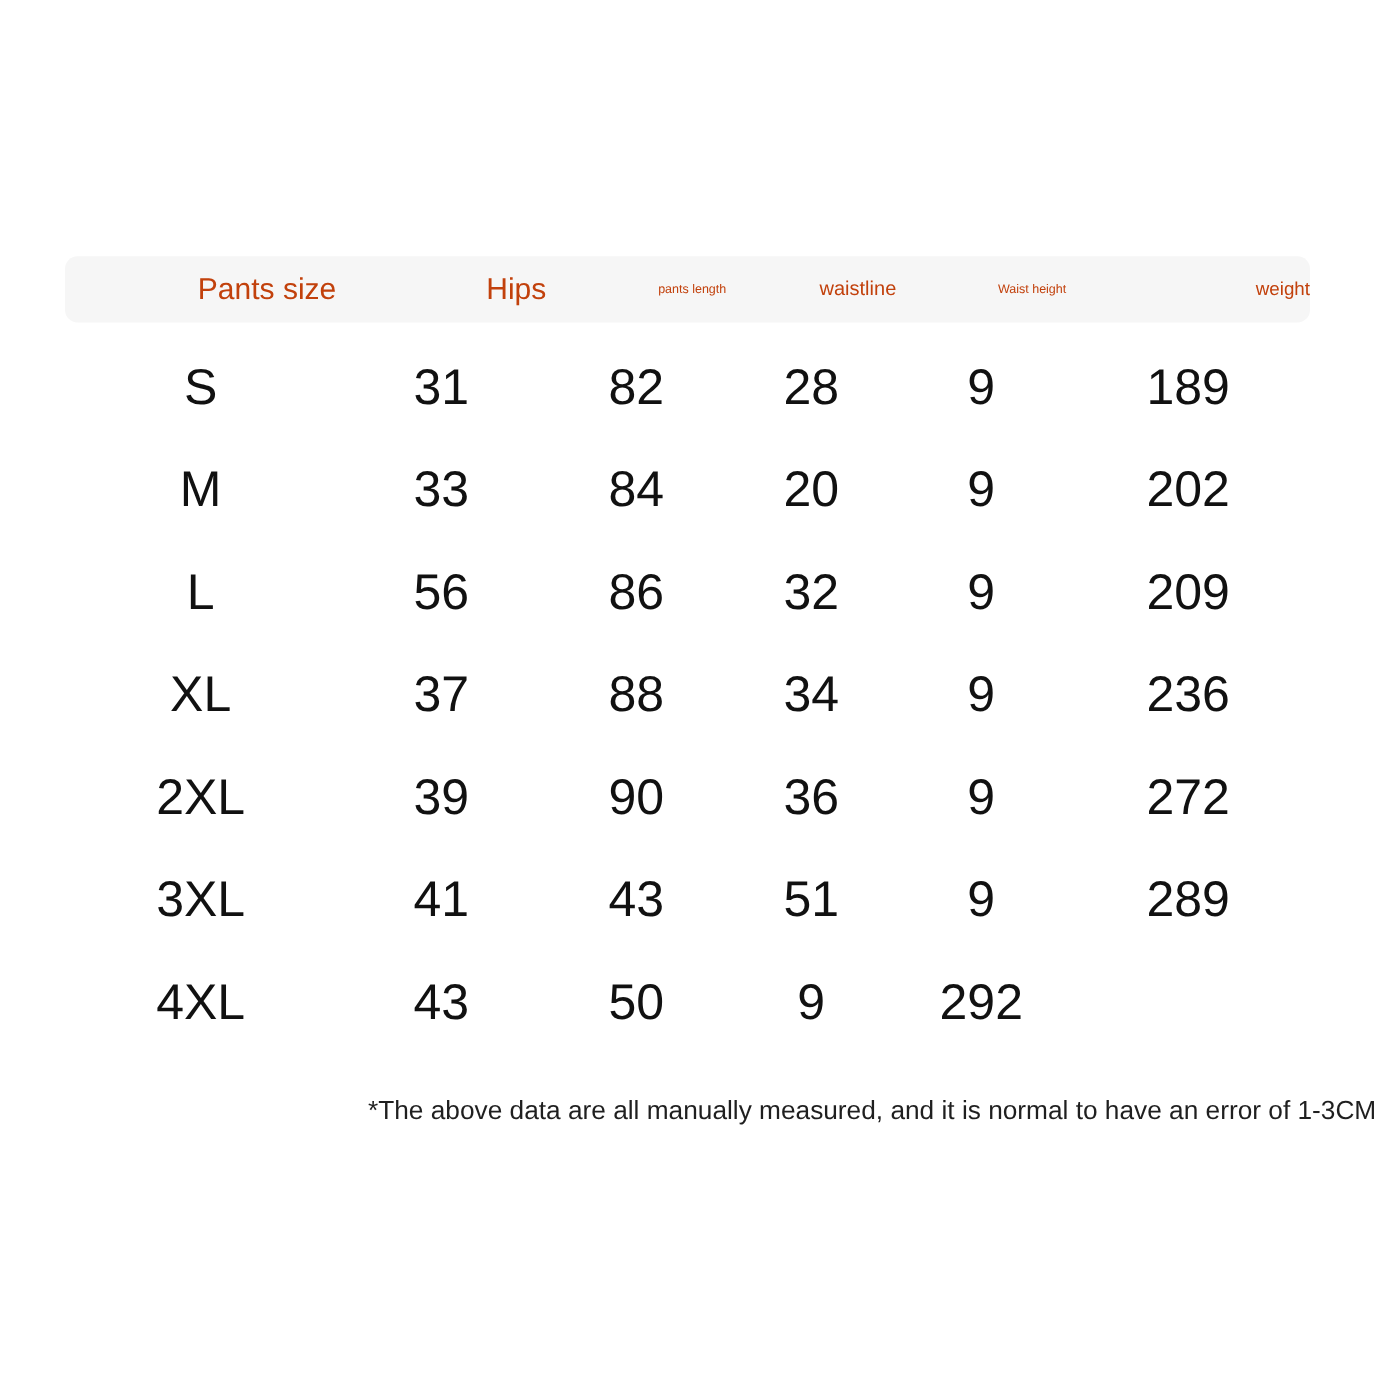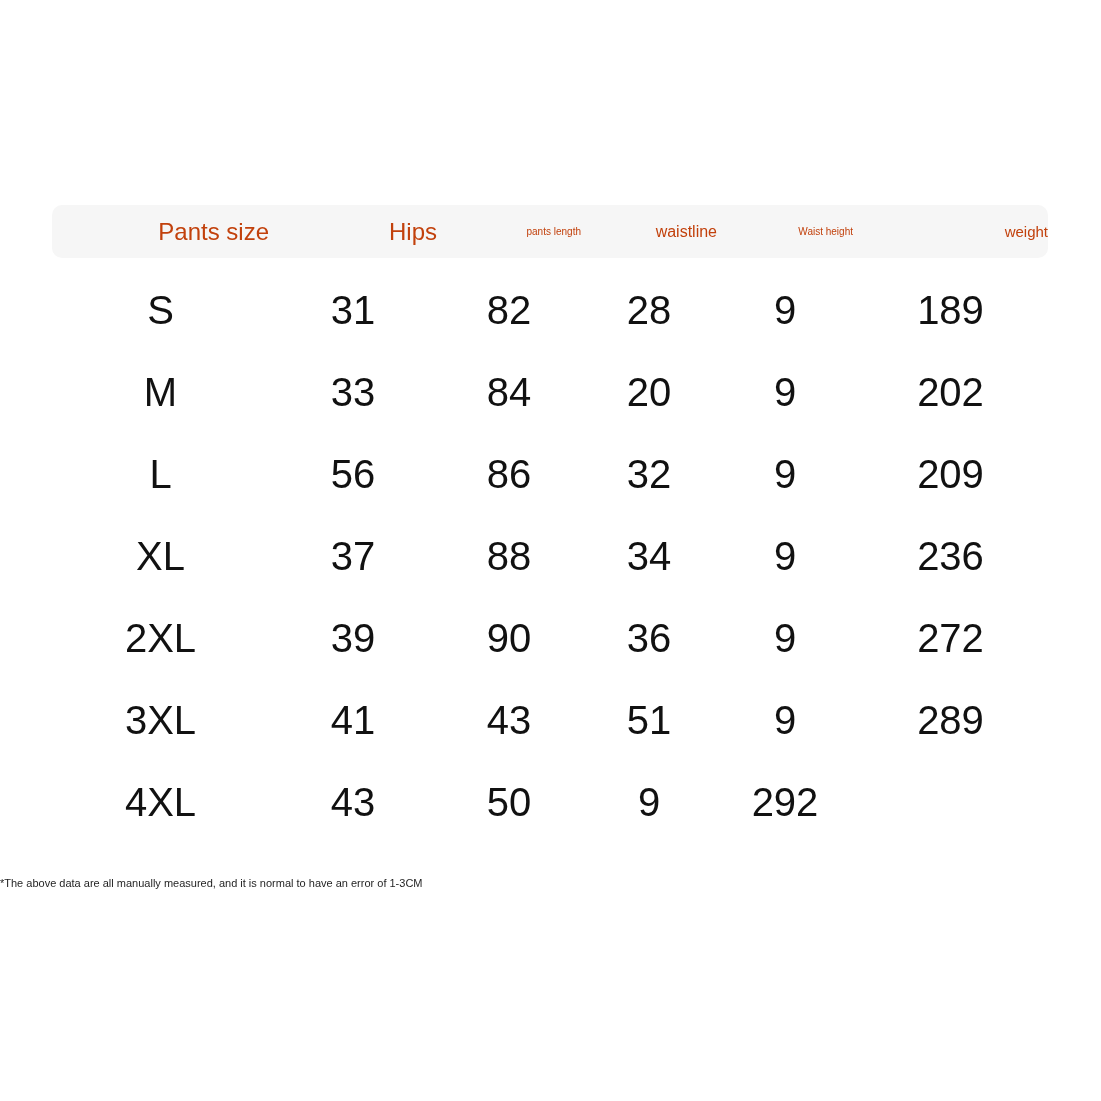--- a/index.html
+++ b/index.html
@@ -50,22 +50,22 @@
     text-align: center;
     font-size: 40px;
     color: #111111;
     white-space: nowrap;
   }
   .footnote {
     position: absolute;
     left: 0;
     top: 877px;
     width: 1101px;
-    text-align: left;
-    font-size: 11px;
+    text-align: right;
+    font-size: 21px;
     color: #1f1f1f;
   }
 </style>
 </head>
 <body>
 
 <div class="chart-wrap">
 
   <div class="grid-row table-header">
     <div class="hcell h-lg">Pants size</div>

